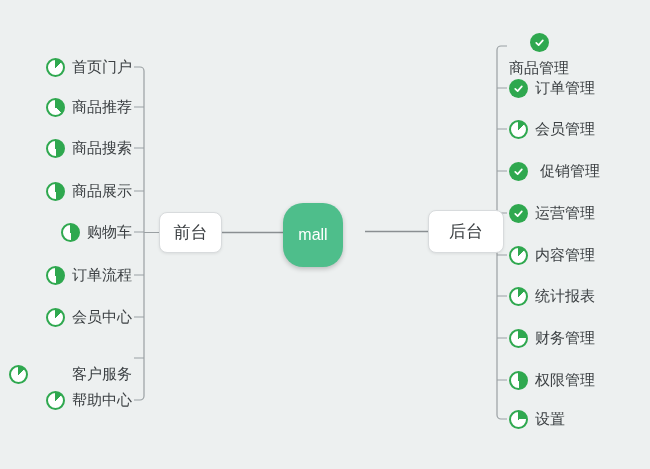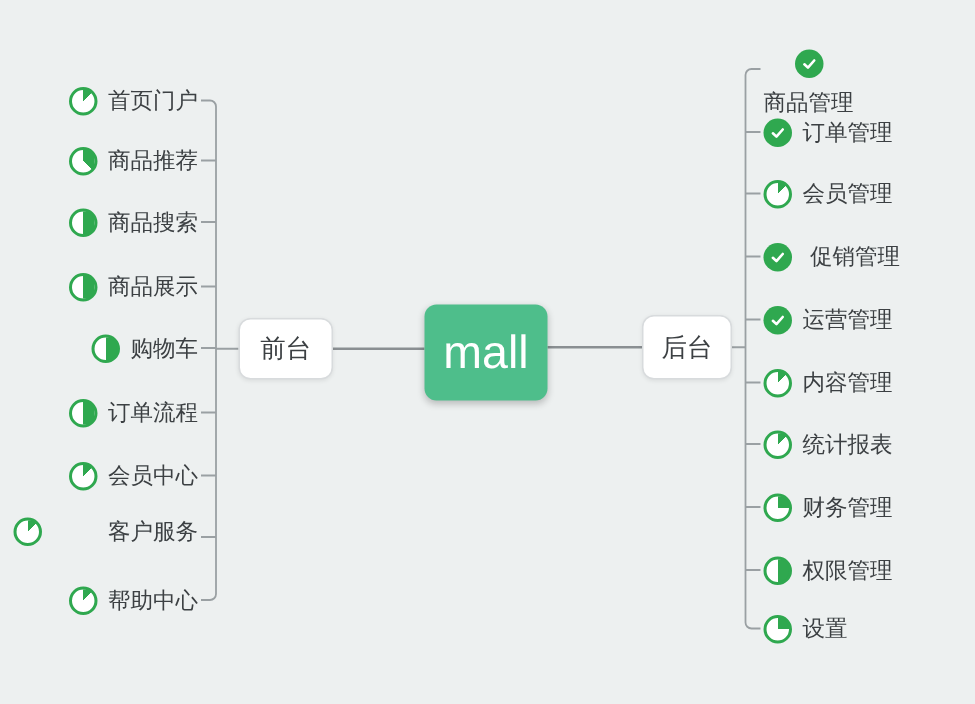--- a/index.html
+++ b/index.html
@@ -7,26 +7,26 @@
     --green:#2fa84f; --label:#3c4043; --node-border:#d8dbdd;
     --bracket:#9aa0a3; --connector:#8a8f92;
   }
   html,body{margin:0;padding:0;}
   body{font-family:"Liberation Sans","DejaVu Sans",sans-serif;background:var(--bg);}
   .canvas{position:relative;width:650px;height:469px;background:var(--bg);overflow:hidden;}
   svg.links{position:absolute;left:0;top:0;pointer-events:none;}
 
   .node{position:absolute;display:flex;align-items:center;justify-content:center;
         box-sizing:border-box;border-radius:8px;cursor:default;}
-  .node-root{left:283px;top:203px;width:82px;height:64px;background:var(--root-fill);
-        color:var(--root-text);font-size:31px;box-shadow:0 2px 5px rgba(0,0,0,.22);}
+  .node-root{left:283px;top:203px;width:60px;height:64px;background:var(--root-fill);
+        color:var(--root-text);font-size:16px;box-shadow:0 2px 5px rgba(0,0,0,.22);border-radius:20px;}
   .node-sub{background:#ffffff;border:1px solid var(--node-border);color:var(--label);
         font-size:17px;box-shadow:0 1px 3px rgba(0,0,0,.08);justify-content:center;}
   .node-front{left:159px;top:212px;width:63px;height:41px;}
-  .node-back{left:428px;top:210px;width:60px;height:43px;}
+  .node-back{left:428px;top:210px;width:76px;height:43px;}
 
   .item{position:absolute;height:26px;display:flex;align-items:center;gap:7px;
         font-size:15px;color:var(--label);white-space:nowrap;}
   .item.left{right:518px;}
   .item.right{left:509px;}
   .icon{width:19px;height:19px;border-radius:50%;box-sizing:border-box;flex:0 0 auto;
         display:flex;align-items:center;justify-content:center;}
   .icon.pie{border:2px solid var(--green);background:#fff;}
   .icon.done{background:var(--green);}
   .icon.done svg{display:block;}
@@ -73,21 +73,21 @@
       <span>购物车</span>
     </div>
     <div class="item left" style="top: 262px;">
       <span class="icon pie" style="background: conic-gradient(rgb(47, 168, 79) 50%, rgb(255, 255, 255) 0deg);"></span>
       <span>订单流程</span>
     </div>
     <div class="item left" style="top: 304px;">
       <span class="icon pie" style="background: conic-gradient(rgb(47, 168, 79) 12.5%, rgb(255, 255, 255) 0deg);"></span>
       <span>会员中心</span>
     </div>
-    <div class="item left" style="top: 341px; gap: 44px;">
+    <div class="item left" style="top: 361px; gap: 44px;">
       <span class="icon pie" style="background: conic-gradient(rgb(47, 168, 79) 12.5%, rgb(255, 255, 255) 0deg);"></span>
       <span>客户服务</span>
     </div>
     <div class="item left" style="top: 387px;">
       <span class="icon pie" style="background: conic-gradient(rgb(47, 168, 79) 12.5%, rgb(255, 255, 255) 0deg);"></span>
       <span>帮助中心</span>
     </div>
     <div class="item right" style="top: 33px; flex-direction: column;">
       <span class="icon done">
         <svg width="13" height="13" viewBox="0 0 18 18">

